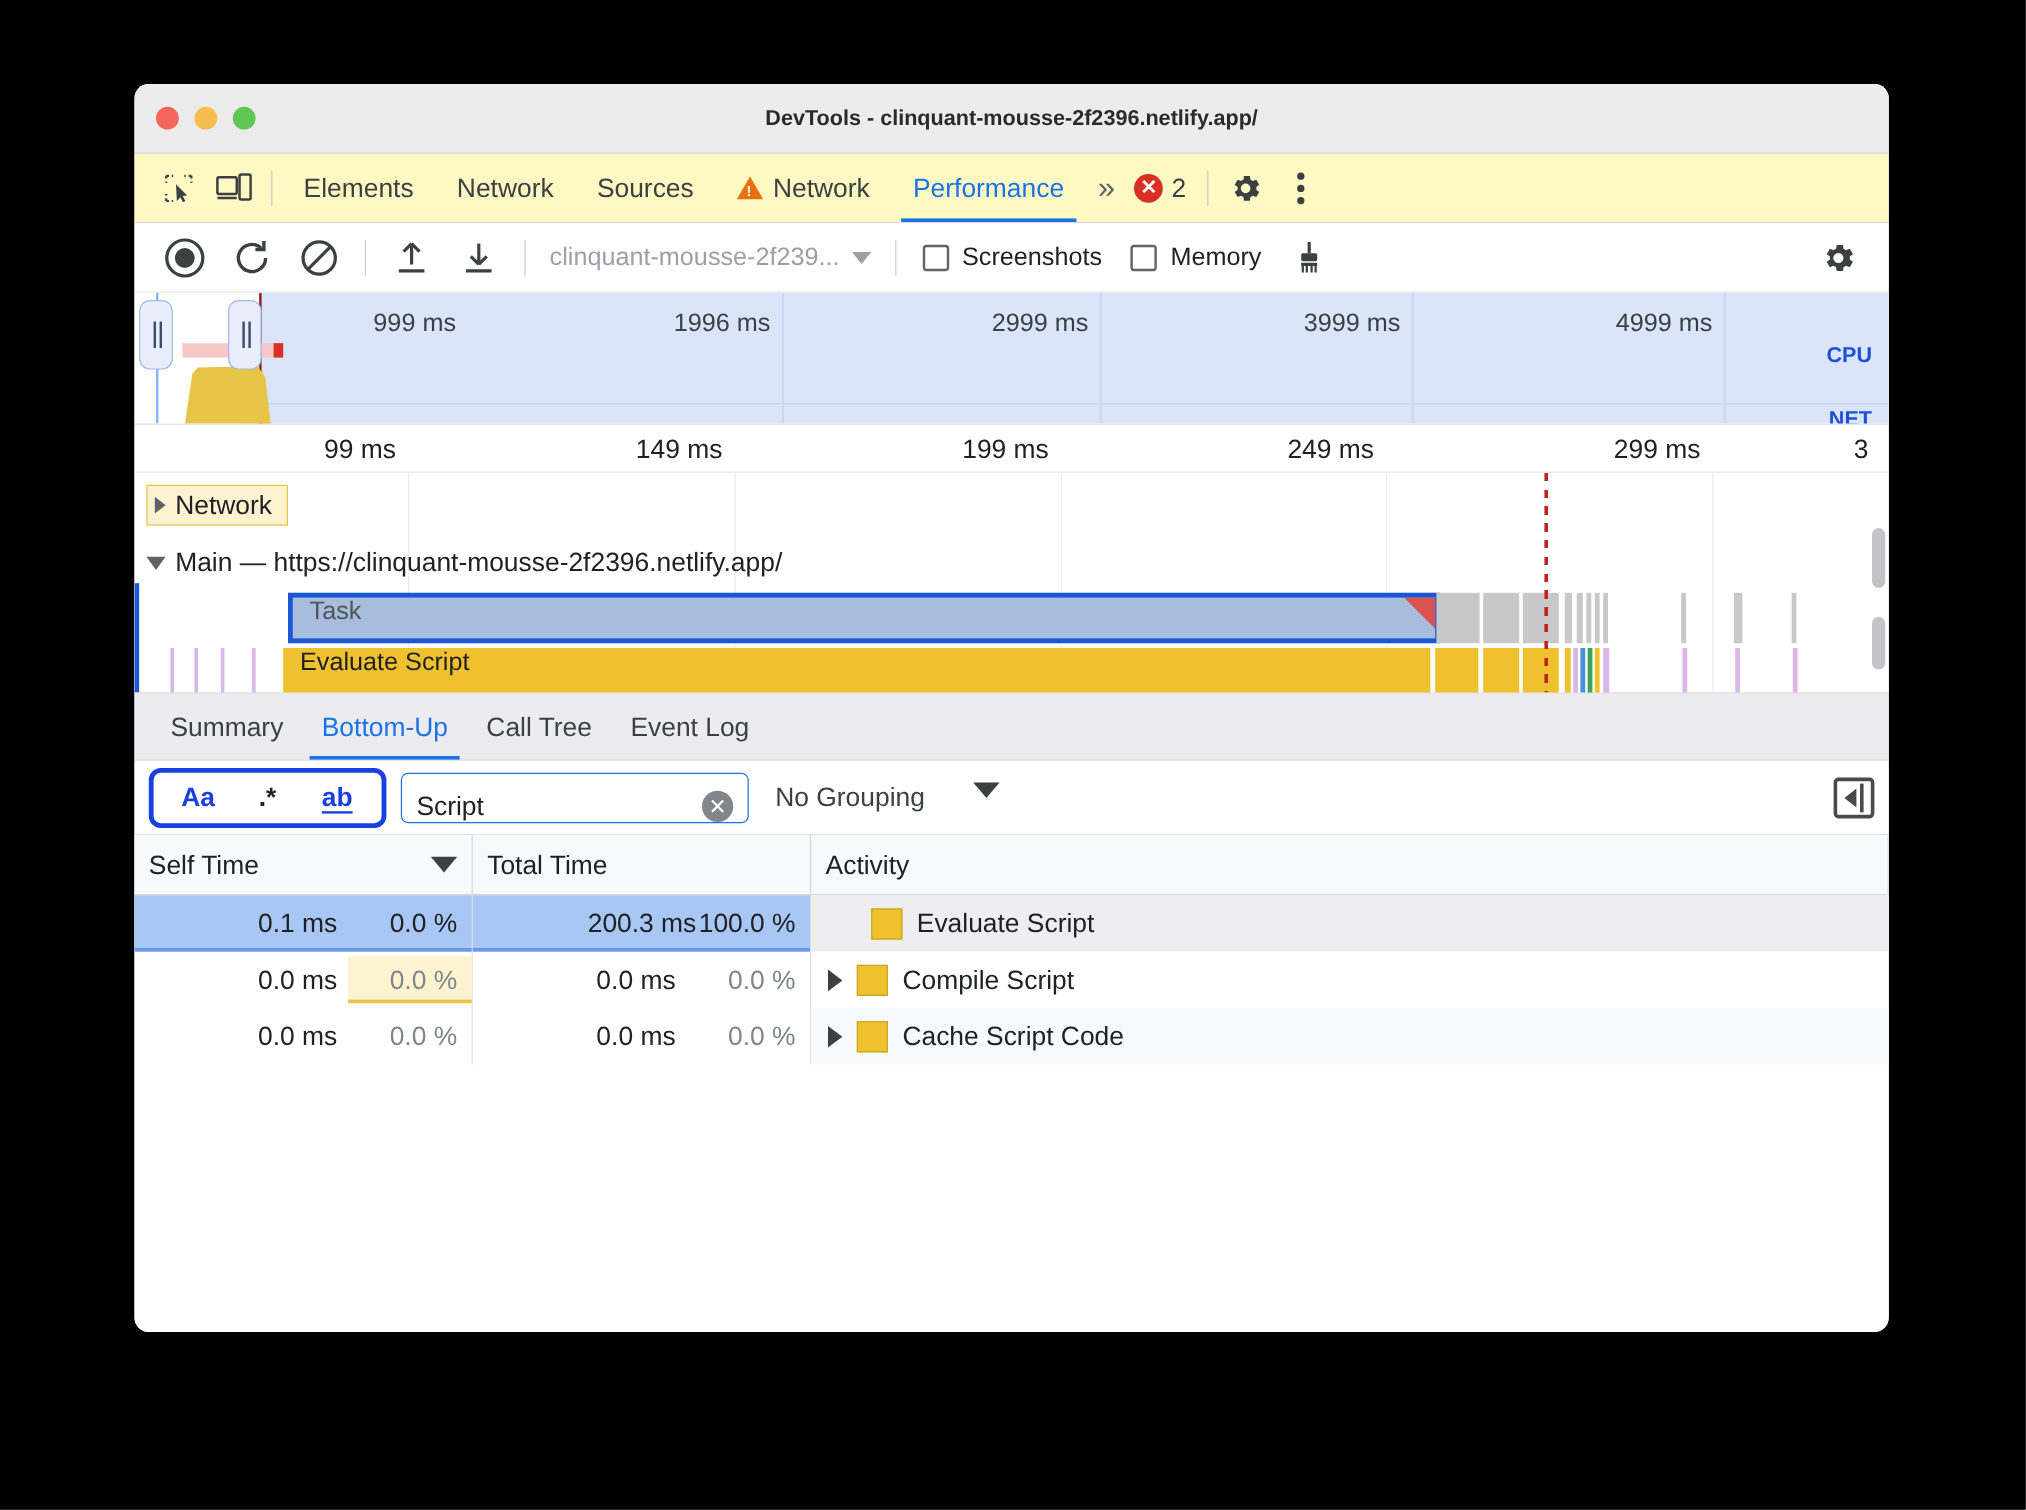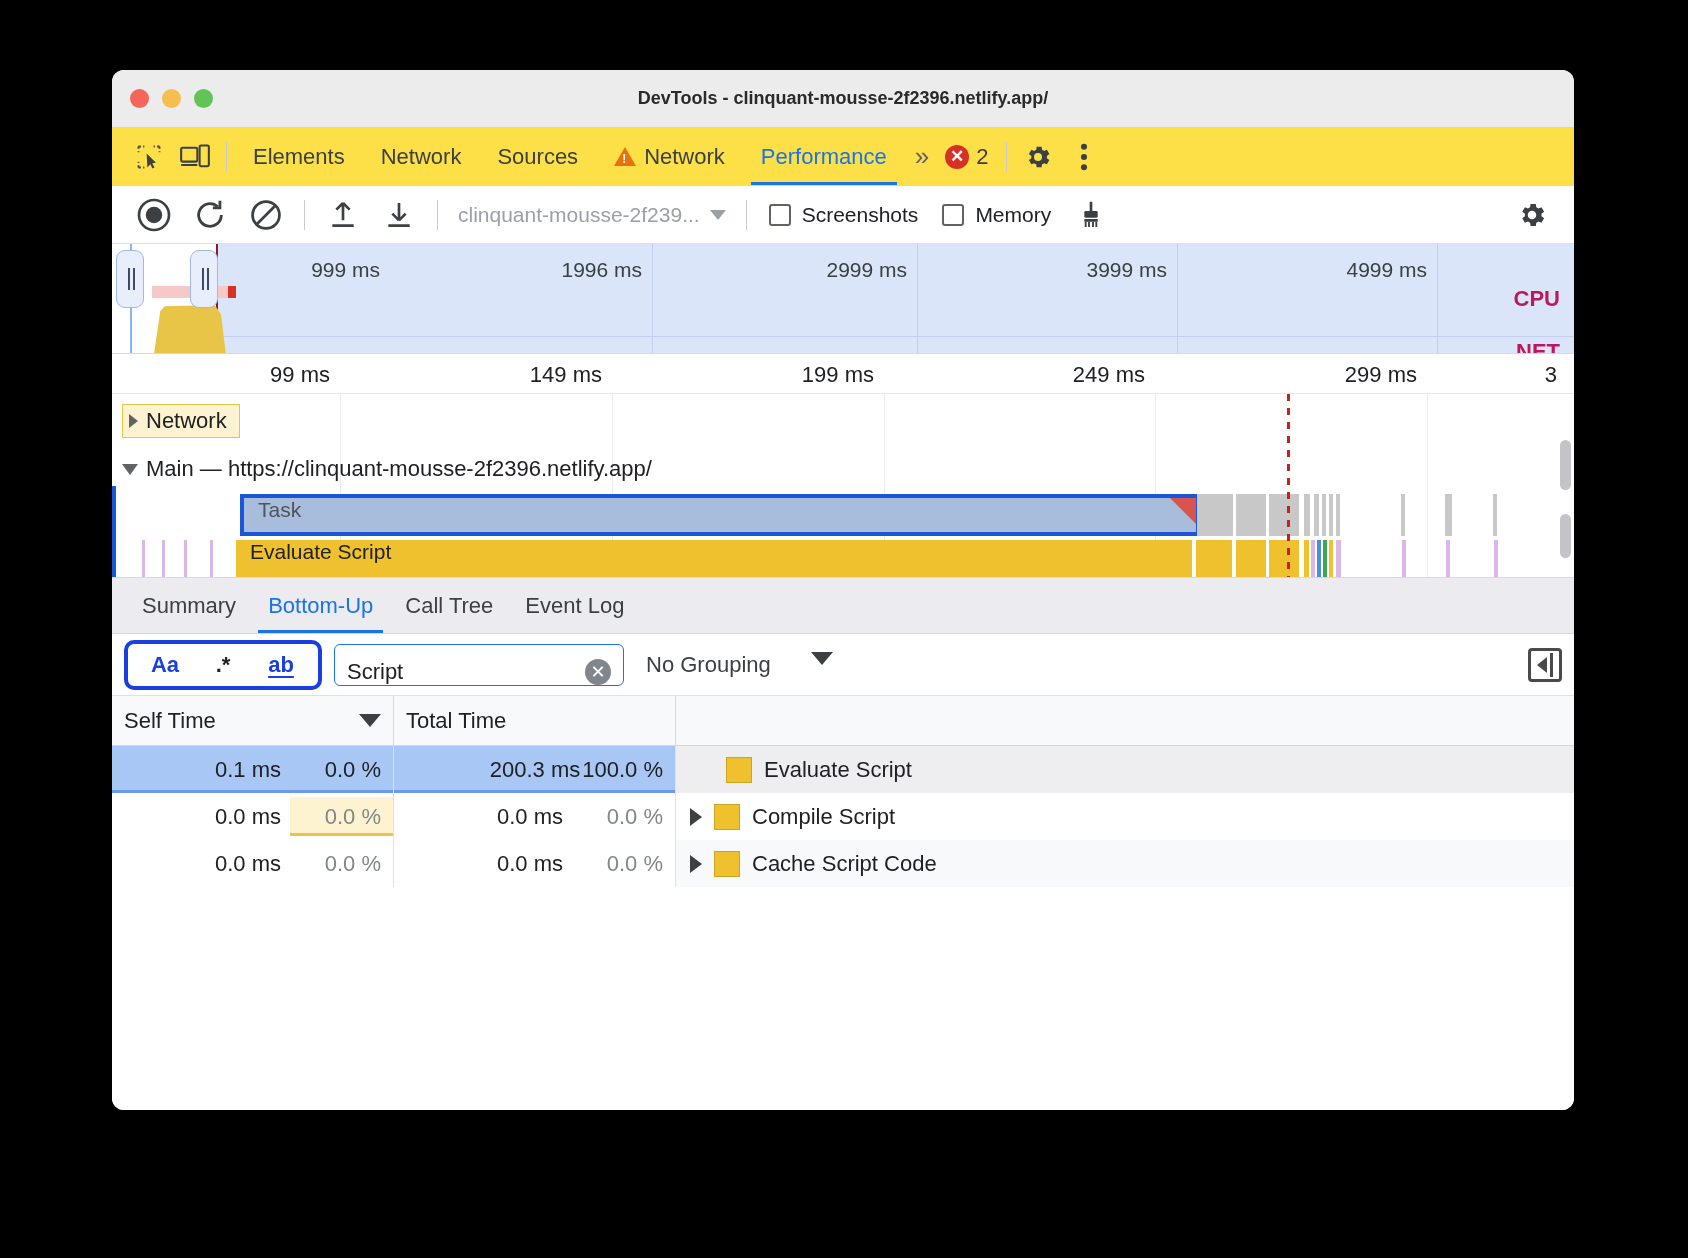--- a/index.html
+++ b/index.html
@@ -33,21 +33,21 @@
   .dot.yellow { background: #f6bd4f; }
   .dot.green { background: #61c555; }
   #window-title {
     position: absolute; left: 0; right: 0; text-align: center;
     font-size: 18px; font-weight: bold; color: #2a2a2a;
     pointer-events: none;
   }
   
   #tabstrip {
     height: 58px; flex: 0 0 58px;
-    background: #fde047;
+    background: #fef9c3;
     border-bottom: 1px solid #d6d6db;
     display: flex; align-items: center; gap: 0;
     padding: 0 14px;
   }
   .tool-icon {
     width: 46px; height: 40px;
     display: flex; align-items: center; justify-content: center;
     color: #3c4043;
   }
   .vsep { width: 1px; height: 30px; background: #c9c9d0; margin: 0 8px; }
@@ -101,21 +101,21 @@
   .grip { width:2px; height:22px; background:#3c4b66; box-shadow: 5px 0 0 #3c4b66; margin-left:-2px;}
   #ov-net-bar { position:absolute; left:20px; top:42px; width:84px; height:12px; background:#f7c8c8; }
   #ov-net-bar::after { content:""; position:absolute; right:0; top:0; width:8px; height:12px; background:#d93025;}
   #ov-cpu { position:absolute; left:22px; top:58px; width:78px; height:52px;
             background:#e8c547; clip-path: polygon(0 100%, 8% 18%, 14% 8%, 78% 6%, 86% 24%, 92% 100%); }
   #ov-cpu-grey { position:absolute; left:22px; top:56px; width:82px; height:54px;
             background:#c8c8c8; clip-path: polygon(0 100%, 7% 14%, 13% 4%, 86% 4%, 94% 30%, 100% 100%); z-index:-1;}
   .ov-tick { position:absolute; top:0; bottom:0; width:1px; background:#c2d0ee; }
   .ov-label { position:absolute; top:14px; font-size:21px; color:#3c4043; transform: translateX(-100%);
               padding-right:10px; }
-  .ov-right-label { position:absolute; right:14px; font-size:22px; font-weight:bold; color:#be185d; }
+  .ov-right-label { position:absolute; right:14px; font-size:18px; font-weight:bold; color:#1d4ed8; }
   #ov-netline { position:absolute; left:88px; right:0; top:92px; height:1px; background:#c2d0ee; }
   
   #flame { flex: 1 1 auto; position: relative; background:#fff; overflow:hidden;
            border-bottom:1px solid #d8d8dd; min-height: 0;}
   #fl-ruler { position:absolute; left:0; right:0; top:0; height:40px; border-bottom:1px solid #e8e8ec;}
   .fl-label { position:absolute; top:8px; font-size:22px; color:#202124; transform:translateX(-100%);
               padding-right:10px; white-space:nowrap;}
   #fl-body { position:absolute; left:0; right:0; top:40px; bottom:0; }
   .grid-line { position:absolute; top:0; bottom:0; width:1px; background:#ececf0; }
   .track-head { position:absolute; left:0; display:flex; align-items:center; gap:8px;
@@ -469,20 +469,23 @@
 
   <div id="table">
     <div id="thead">
       <div class="th c1">
         <span>Self Time</span>
         <span class="caret"></span>
       </div>
       <div class="th c2">
         <span>Total Time</span>
       </div>
+      <div class="th c3">
+        <span>Activity</span>
+      </div>
     </div>
 
     <div class="trow selected">
       <div class="cell num">
         <span class="ms">0.1 ms</span>
         <span class="pct">0.0 %</span>
         <span class="bar-sel"></span>
       </div>
       <div class="cell num">
         <span class="ms">200.3 ms</span>

